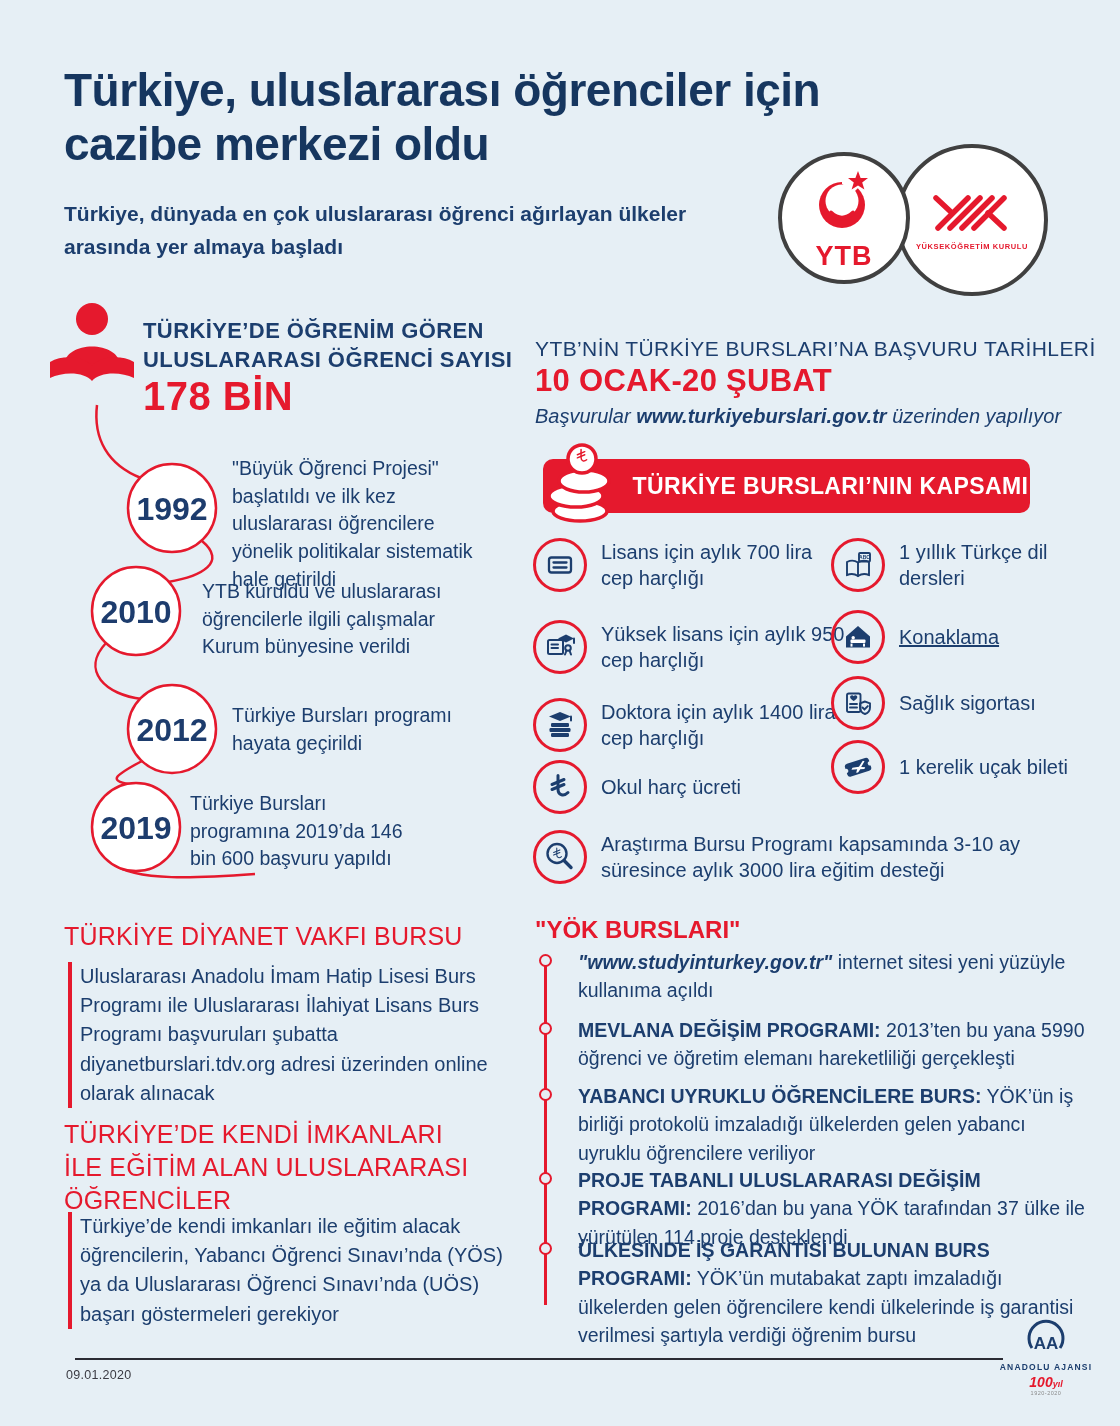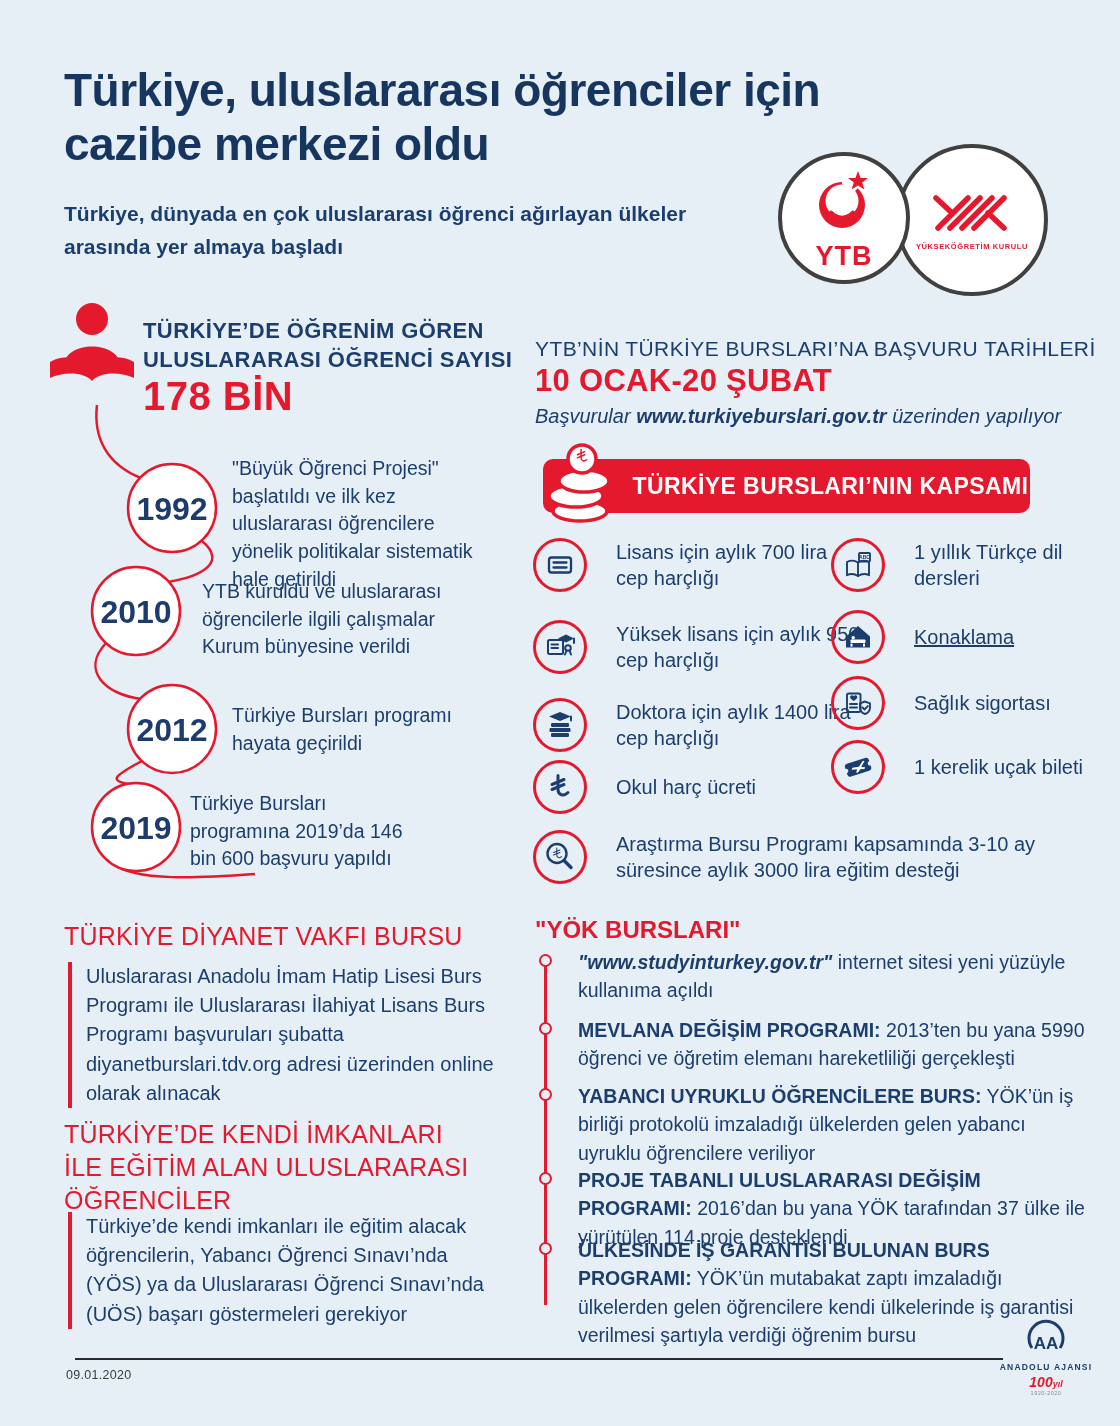--- a/index.html
+++ b/index.html
@@ -45,41 +45,41 @@
   .app-note { left:535px; top:405px; font-size:20px; font-style:italic; color:#1c3e6e; white-space:nowrap; }
   .app-note .url { font-weight:800; }
 
   
   .banner { left:543px; top:459px; width:487px; height:54px; background:#e5192d; border-radius:10px;
             display:flex; align-items:center; justify-content:center; padding-left:88px; }
   .banner span { color:#fff; font-size:23px; font-weight:700; letter-spacing:0.4px; white-space:nowrap; }
   .coins { left:536px; top:440px; z-index:3; }
 
   
-  .scope-item { display:flex; align-items:center; gap:29px; }
+  .scope-item { display:flex; align-items:center; gap:14px; }
   .icon-circle { flex:0 0 54px; width:54px; height:54px; border-radius:50%;
                  border:3px solid #e5192d; display:flex; align-items:center; justify-content:center; }
   .scope-text { font-size:20px; line-height:1.32; font-weight:500; color:#1c3e6e; }
   .L1 { left:533px; top:538px; } .L1 .scope-text { width:218px; }
   .L2 { left:533px; top:620px; } .L2 .scope-text { width:248px; }
   .L3 { left:533px; top:698px; } .L3 .scope-text { width:252px; }
   .L4 { left:533px; top:760px; } .L4 .scope-text { width:220px; }
   .R1 { left:831px; top:538px; } .R1 .scope-text { width:190px; }
   .R2 { left:831px; top:610px; } .R2 .scope-text { width:210px;text-decoration:underline; }
   .R3 { left:831px; top:676px; } .R3 .scope-text { width:210px; }
   .R4 { left:831px; top:740px; } .R4 .scope-text { width:230px; }
   .RES { left:533px; top:830px; } .RES .scope-text { width:488px; }
 
   
   .red-heading { font-size:25px; font-weight:400; color:#e5192d; letter-spacing:0.2px; line-height:1.32; }
   .diyanet-heading { left:64px; top:920px; }
   .diyanet-body { left:68px; top:962px; width:440px; }
   .self-heading { left:64px; top:1118px; width:420px; }
   .self-body { left:68px; top:1212px; width:440px; }
-  .bordered-body { border-left:4px solid #e5192d; padding-left:14px;
+  .bordered-body { border-left:4px solid #e5192d; padding-left:8px;
                    font-size:20px; line-height:1.46; font-weight:500; color:#1c3e6e; }
 
   
   .yok-heading { left:535px; top:916px; font-size:24px; font-weight:800; color:#e5192d; }
   .yok-line { left:544px; top:962px; width:2.5px; height:343px; background:#e5192d; }
   .yok-marker { width:13px; height:13px; border-radius:50%; border:2.5px solid #e5192d;
                 background:#e6eff5; z-index:2; }
   .m1 { left:539px; top:954px; } .m2 { left:539px; top:1022px; } .m3 { left:539px; top:1088px; }
   .m4 { left:539px; top:1172px; } .m5 { left:539px; top:1242px; }
   .yok-item { width:508px; font-size:19.5px; line-height:1.45; font-weight:500; color:#1c3e6e; }

